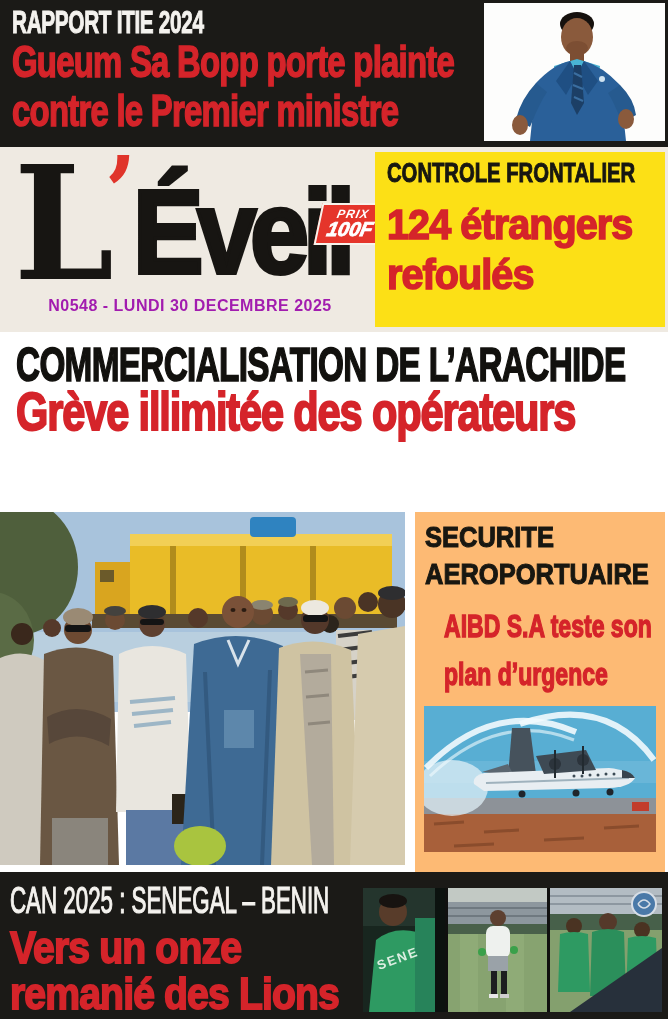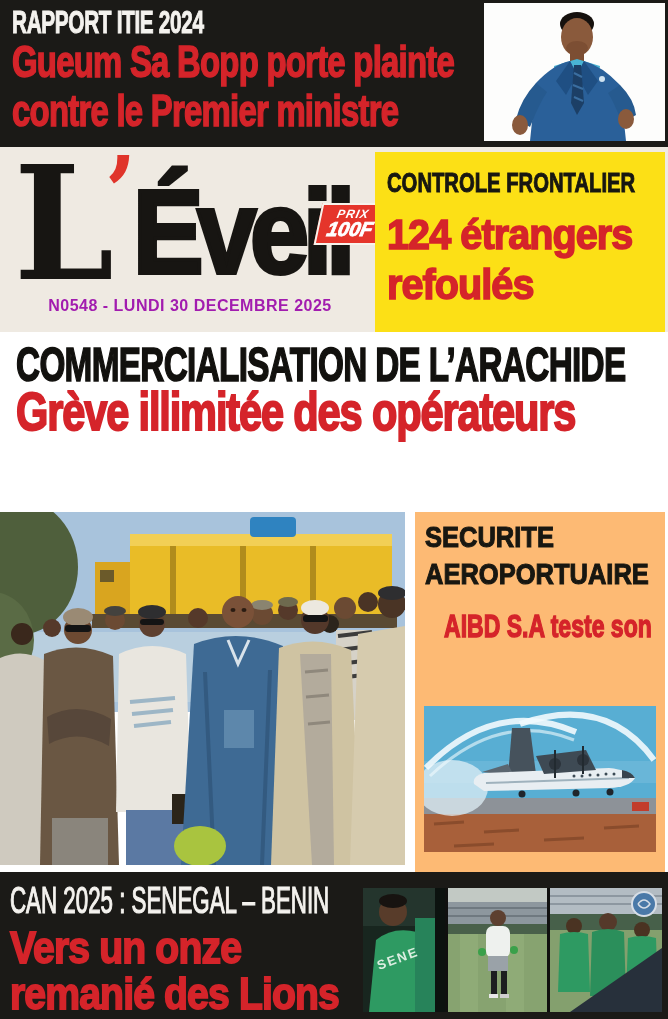--- a/index.html
+++ b/index.html
@@ -29,21 +29,21 @@
   .logo-rest{font-size:118px;font-weight:700;-webkit-text-stroke:4px #171512;
           letter-spacing:-7px;color:#171512;line-height:150px;vertical-align:top;
           display:inline-block;position:relative;top:8px;margin-left:-4px;}
   .price-badge{left:318px;top:56px;width:52px;background:#e5352b;color:#fff;
           transform:skewX(-12deg);padding:3px 5px 4px 5px;text-align:center;
           border:2px solid #f7f3ec;font-style:italic;}
   .price-l1{font-size:12px;font-weight:700;line-height:12px;letter-spacing:1px;}
   .price-l2{font-size:20px;font-weight:700;line-height:19px;-webkit-text-stroke:.8px #fff;}
   .issue{left:0;top:150px;width:380px;text-align:center;color:#a21caf;
          font-size:16px;font-weight:700;letter-spacing:.5px;}
-  .box1{left:375px;top:5px;width:266px;height:151px;background:#fce016;padding:16px 12px 18px 12px;}
+  .box1{left:375px;top:5px;width:266px;height:151px;background:#fce016;padding:6px 12px 18px 12px;}
   .box1-kicker{color:#181711;font-size:27px;font-weight:700;-webkit-text-stroke:1px #181711;}
   .box1-red{margin-top:10px;color:#d5242a;font-size:43px;line-height:50px;font-weight:700;
             -webkit-text-stroke:1.6px #d5242a;letter-spacing:-1px;}
 
   
   .lead{left:8px;top:332px;width:668px;height:180px;background:#fff;}
   .lead-kicker{left:8px;top:4px;color:#12110e;font-size:49px;font-weight:700;
                -webkit-text-stroke:1.6px #12110e;letter-spacing:-1px;}
   .lead-red{left:8px;color:#d5242a;font-size:54px;font-weight:700;
             -webkit-text-stroke:2px #d5242a;letter-spacing:-1.5px;}
@@ -213,20 +213,21 @@
       </svg>
     </div>
 
     <div class="abs box2">
       <div class="box2-kicker">
         <div><span class="sq" style="--sx:.85">SECURITE</span></div>
         <div><span class="sq" style="--sx:.85">AEROPORTUAIRE</span></div>
       </div>
       <div class="box2-red">
         <div><span class="sq" style="--sx:.72">AIBD S.A teste son</span></div>
+        <div><span class="sq" style="--sx:.72">plan d’urgence</span></div>
       </div>
       <div class="plane">
         <svg width="232" height="146" viewBox="0 0 232 146">
           <rect width="232" height="100" fill="#58aed3"></rect>
           <rect y="55" width="232" height="22" fill="#79bedd" opacity=".5"></rect>
           <rect y="92" width="232" height="18" fill="#8d9298"></rect>
           <rect y="108" width="232" height="38" fill="#a8603a"></rect>
           <path d="M10,118 L40,116 M60,126 L95,124 M120,134 L160,132 M180,122 L215,120 M30,140 L70,138" stroke="#8a4c2c" stroke-width="3" fill="none"></path>
           <ellipse cx="28" cy="82" rx="36" ry="28" fill="#dfeef5" opacity=".75"></ellipse>
           <path d="M2,62 Q70,-8 152,26" stroke="#f2fafd" stroke-width="6" fill="none" opacity=".9"></path>

